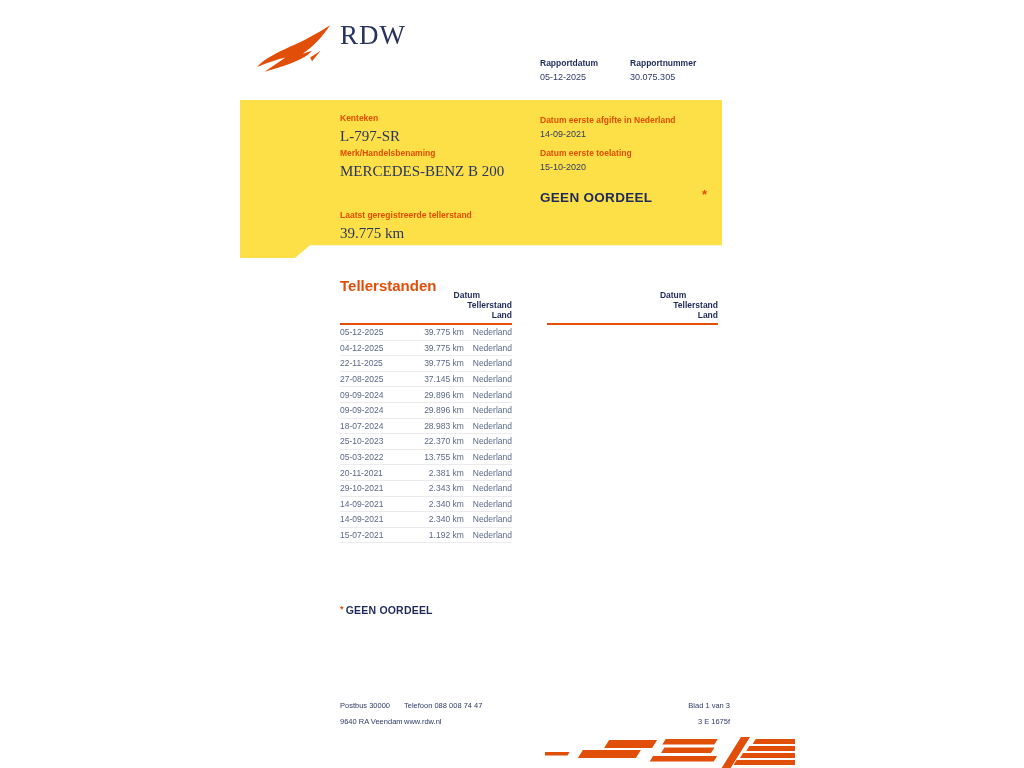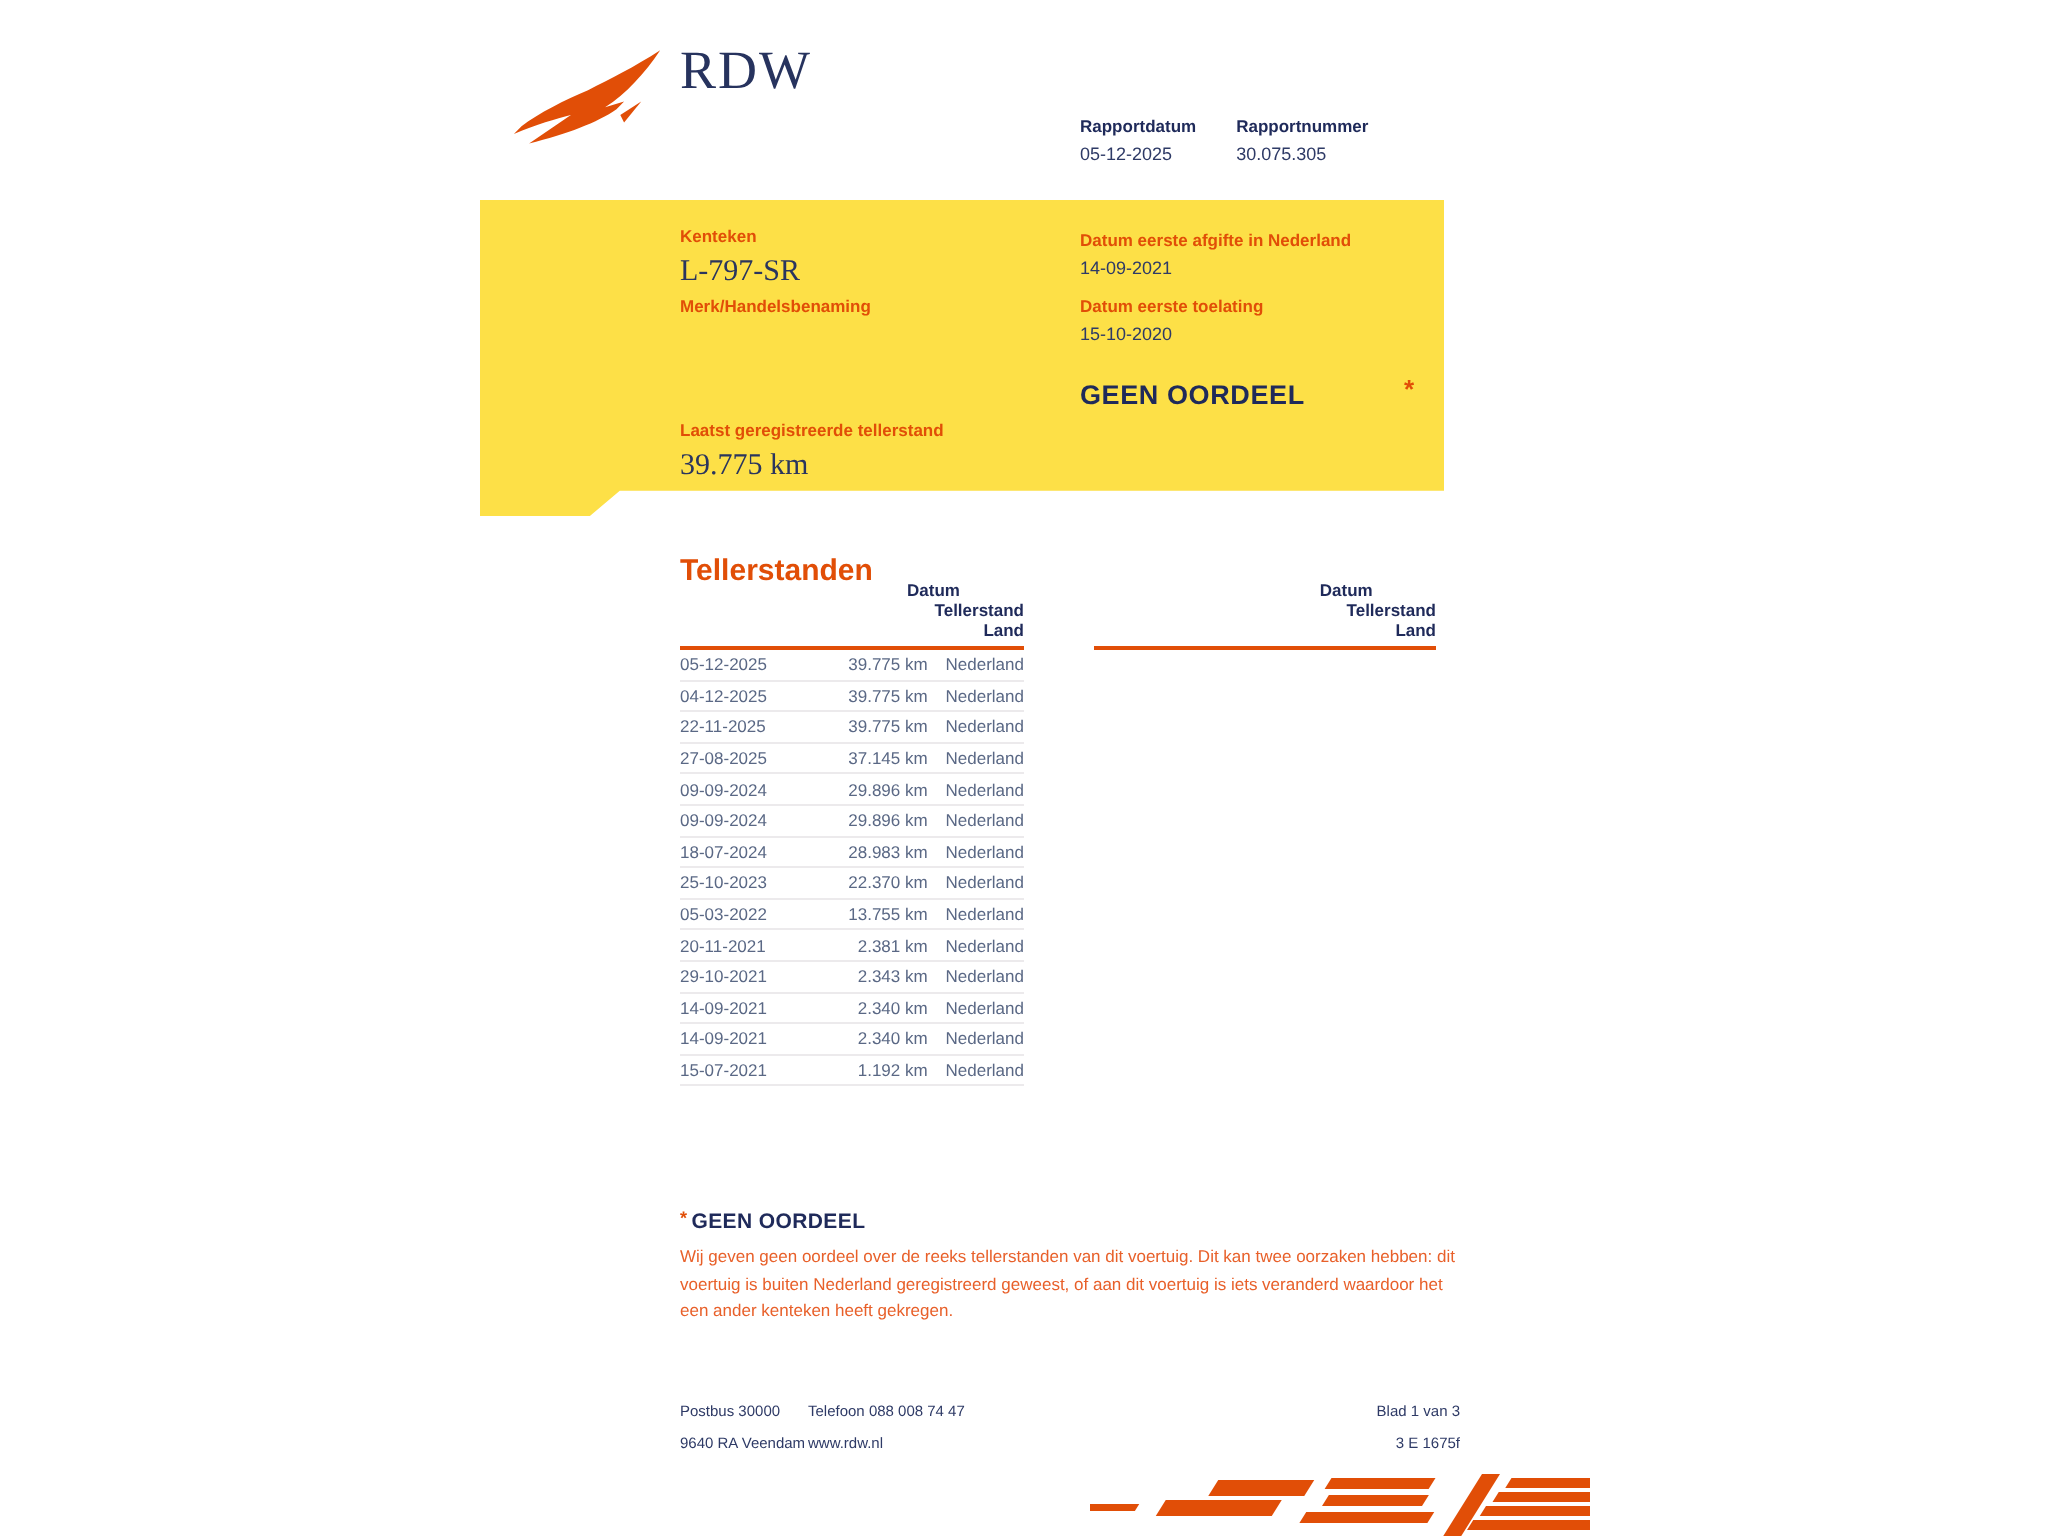--- a/index.html
+++ b/index.html
@@ -16,21 +16,21 @@
   .wordmark{
     position:absolute;left:340px;top:20px;
     font-family:"Liberation Serif", serif;
     font-size:27px;color:#27335E;letter-spacing:1px;
   }
   .report-title{
     position:absolute;left:540px;top:26px;
     font-family:"Liberation Serif", serif;font-weight:bold;
     font-size:17px;color:#E14E07;letter-spacing:.2px;
   }
-  .meta{position:absolute;left:540px;top:58px;display:flex;gap:20px;}
+  .meta{position:absolute;left:540px;top:58px;display:flex;gap:32px;}
   .meta .lbl{font-size:8.5px;font-weight:bold;color:#1F2A5A;}
   .meta .val{font-size:9px;color:#2E3A66;margin-top:4px;}
 
   
   .vbox{
     position:absolute;left:240px;top:100px;width:482px;height:158px;
     background:#fde047;
     clip-path:polygon(0 0,100% 0,100% 92%,14.5% 92%,11.4% 100%,0 100%);
   }
   .vbox .field{position:absolute;}
@@ -109,20 +109,21 @@
     </div>
   </div>
 
   <div class="vbox">
     <div class="field f-kenteken">
       <div class="flabel">Kenteken</div>
       <div class="fvalue">L-797-SR</div>
     </div>
     <div class="field f-merk">
       <div class="flabel">Merk/Handelsbenaming</div>
+      <div class="fvalue">MERCEDES-BENZ B 200</div>
     </div>
     <div class="field f-teller">
       <div class="flabel">Laatst geregistreerde tellerstand</div>
       <div class="fvalue">39.775 km</div>
     </div>
     <div class="field f-afgifte">
       <div class="flabel">Datum eerste afgifte in Nederland</div>
       <div class="fvalue">14-09-2021</div>
     </div>
     <div class="field f-toelating">
@@ -218,21 +219,20 @@
   <div class="ttable right">
     <div class="thead">
       <span class="c0">Datum</span>
       <span class="c1">Tellerstand</span>
       <span class="c2">Land</span>
     </div>
   </div>
 
   <div class="footnote">
     <div class="fn-title"><span class="fn-star">*</span><span>GEEN OORDEEL</span></div>
-    <div class="fn-body">Wij geven geen oordeel over de reeks tellerstanden van dit voertuig. Dit kan twee oorzaken hebben: dit voertuig is buiten Nederland geregistreerd geweest, of aan dit voertuig is iets veranderd waardoor het een ander kenteken heeft gekregen.</div>
   </div>
 
   <div class="pfooter">
     <div class="pf-col pf-a">
       <div>Postbus 30000</div>
       <div>9640 RA Veendam</div>
     </div>
     <div class="pf-col pf-b">
       <div>Telefoon 088 008 74 47</div>
       <div>www.rdw.nl</div>

